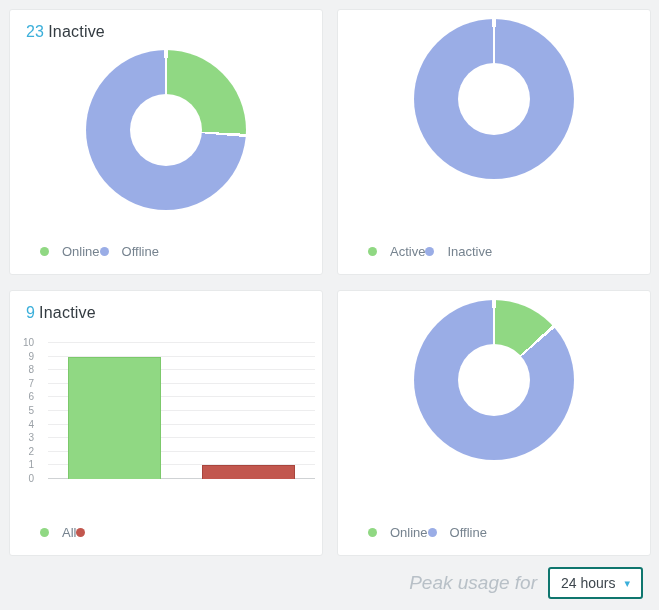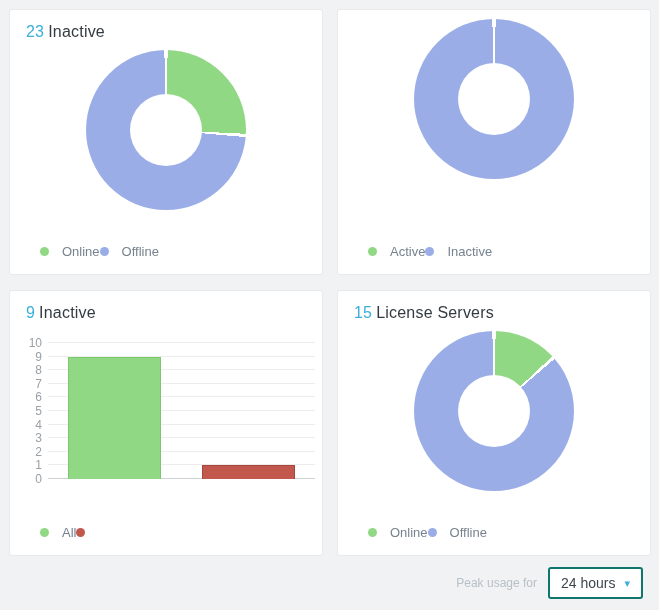--- a/index.html
+++ b/index.html
@@ -35,39 +35,39 @@
     display:flex;align-items:center;
   }
   .legend-item{display:flex;align-items:center;gap:13px;cursor:pointer;}
   .legend-item .dot{width:9px;height:9px;border-radius:50%;flex:0 0 auto;}
   .legend-item .lbl{font-size:13px;color:#76838f;}
 
   
   .barchart{position:absolute;left:10px;right:7px;top:52px;height:136px;}
   .ylabels{position:absolute;left:0;top:0;bottom:0;width:24px;}
   .ytick{
-    position:absolute;right:2px;transform:translateY(50%);
-    font-size:12px;color:#9aa0a6;line-height:1;
+    position:absolute;right:10px;transform:translateY(50%);
+    font-size:10px;color:#9aa0a6;line-height:1;
   }
   .plot{position:absolute;left:28px;right:0;top:0;bottom:0;}
   .gridline{position:absolute;left:0;right:0;height:1px;background:#ededee;}
   .gridline.base{background:#cfd2d4;}
   .slots{position:absolute;left:0;right:0;top:0;bottom:0;display:flex;}
   .slot{flex:1;position:relative;}
   .bar{
     position:absolute;bottom:0;left:15%;width:70%;box-sizing:border-box;
     border-style:solid;border-width:1px 1px 0 1px;
   }
 
   
   .footer{
     position:absolute;right:16px;bottom:11px;
     display:flex;align-items:center;gap:11px;
   }
-  .footer-label{font-size:12px;color:#b8c0c7;}
+  .footer-label{font-size:19px;color:#b8c0c7;font-style:italic;}
   .select{
     background:#ffffff;border:2px solid #0f766e;border-radius:3px;
     padding:6px 11px;display:flex;align-items:center;gap:9px;cursor:pointer;
   }
   .select .val{font-size:14px;color:#3d464d;}
   .select .caret{font-size:11px;color:#3bafda;line-height:1;}
 </style>
 </head>
 <body>
 
@@ -147,23 +147,20 @@
       <span class="dot" style="background: rgb(144, 216, 131);"></span>
       <span class="lbl">All</span>
     </div>
     <div class="legend-item">
       <span class="dot" style="background: rgb(194, 87, 78);"></span>
     </div>
   </div>
 </div>
 
 <div class="card" id="card-license-servers">
-  <div class="card-header">
-    <span class="num">15</span><span>License Servers</span>
-  </div>
   <div class="donut" style="background: conic-gradient(rgb(255, 255, 255) 0deg, rgb(255, 255, 255) 1.2deg, rgb(144, 216, 131) 1.2deg, rgb(144, 216, 131) 46.8deg, rgb(255, 255, 255) 46.8deg, rgb(255, 255, 255) 48deg, rgb(255, 255, 255) 48deg, rgb(255, 255, 255) 49.2deg, rgb(154, 173, 230) 49.2deg, rgb(154, 173, 230) 358.8deg, rgb(255, 255, 255) 358.8deg, rgb(255, 255, 255) 360deg);"></div>
   <div class="legend">
     <div class="legend-item">
       <span class="dot" style="background: rgb(144, 216, 131);"></span>
       <span class="lbl">Online</span>
     </div>
     <div class="legend-item">
       <span class="dot" style="background: rgb(154, 173, 230);"></span>
       <span class="lbl">Offline</span>
     </div>

